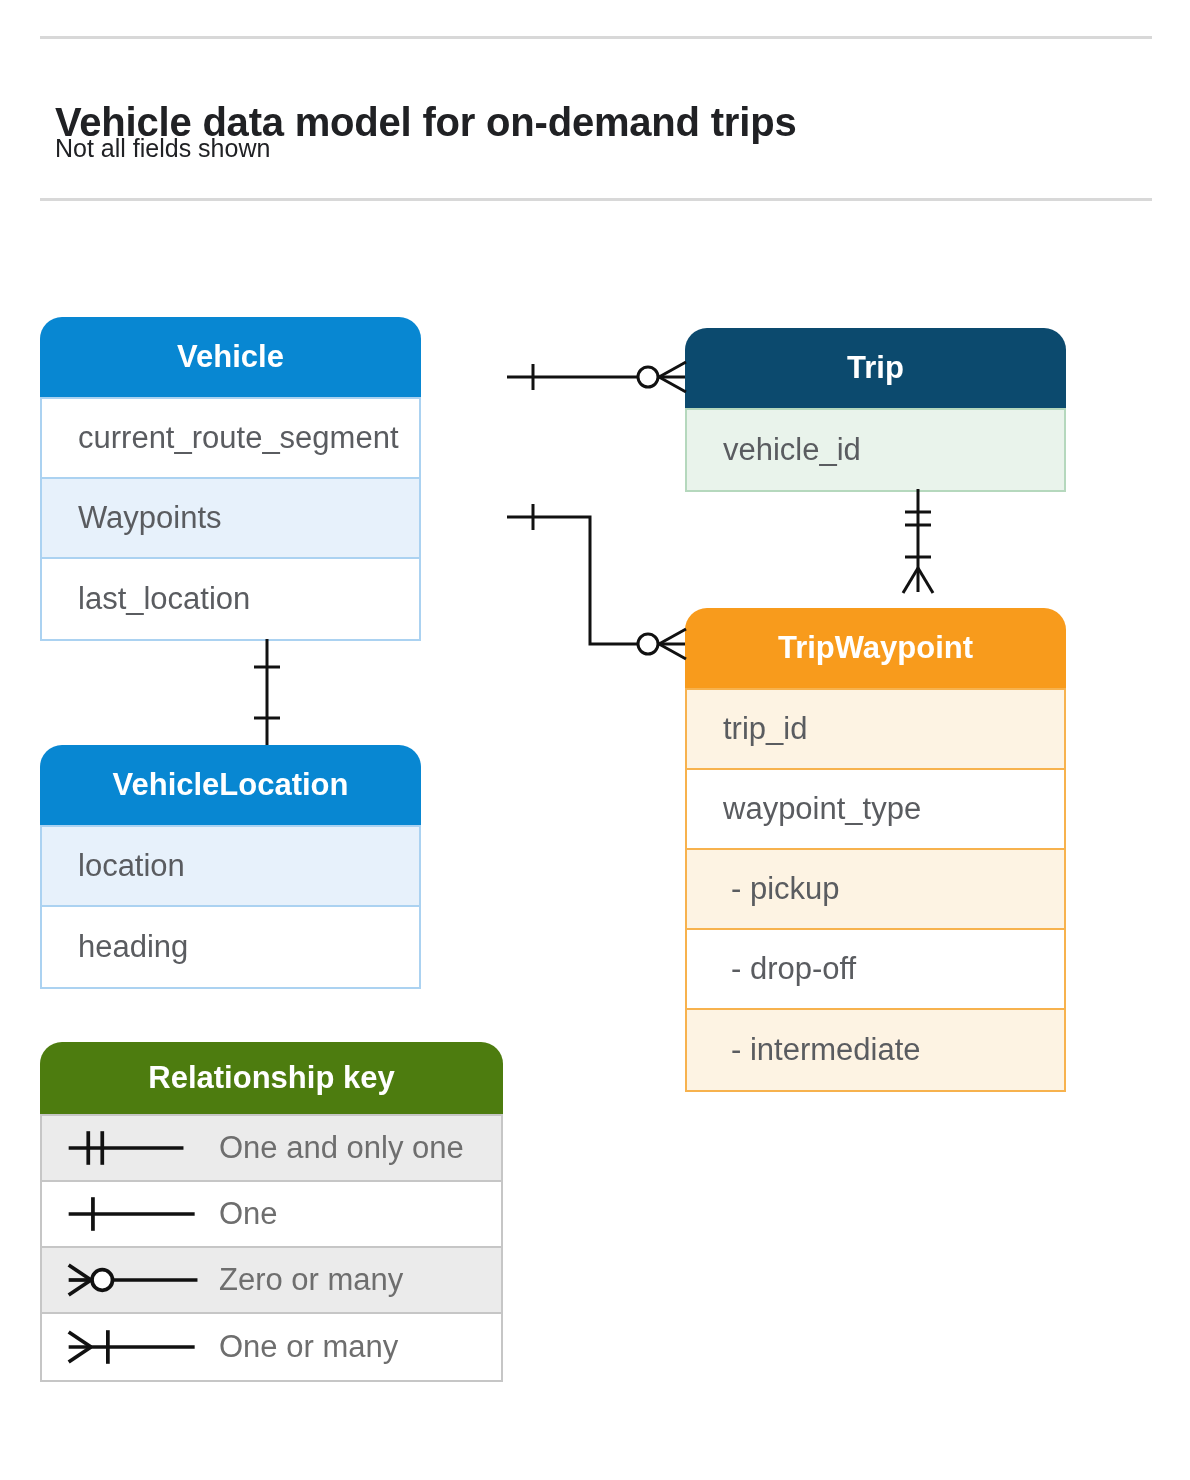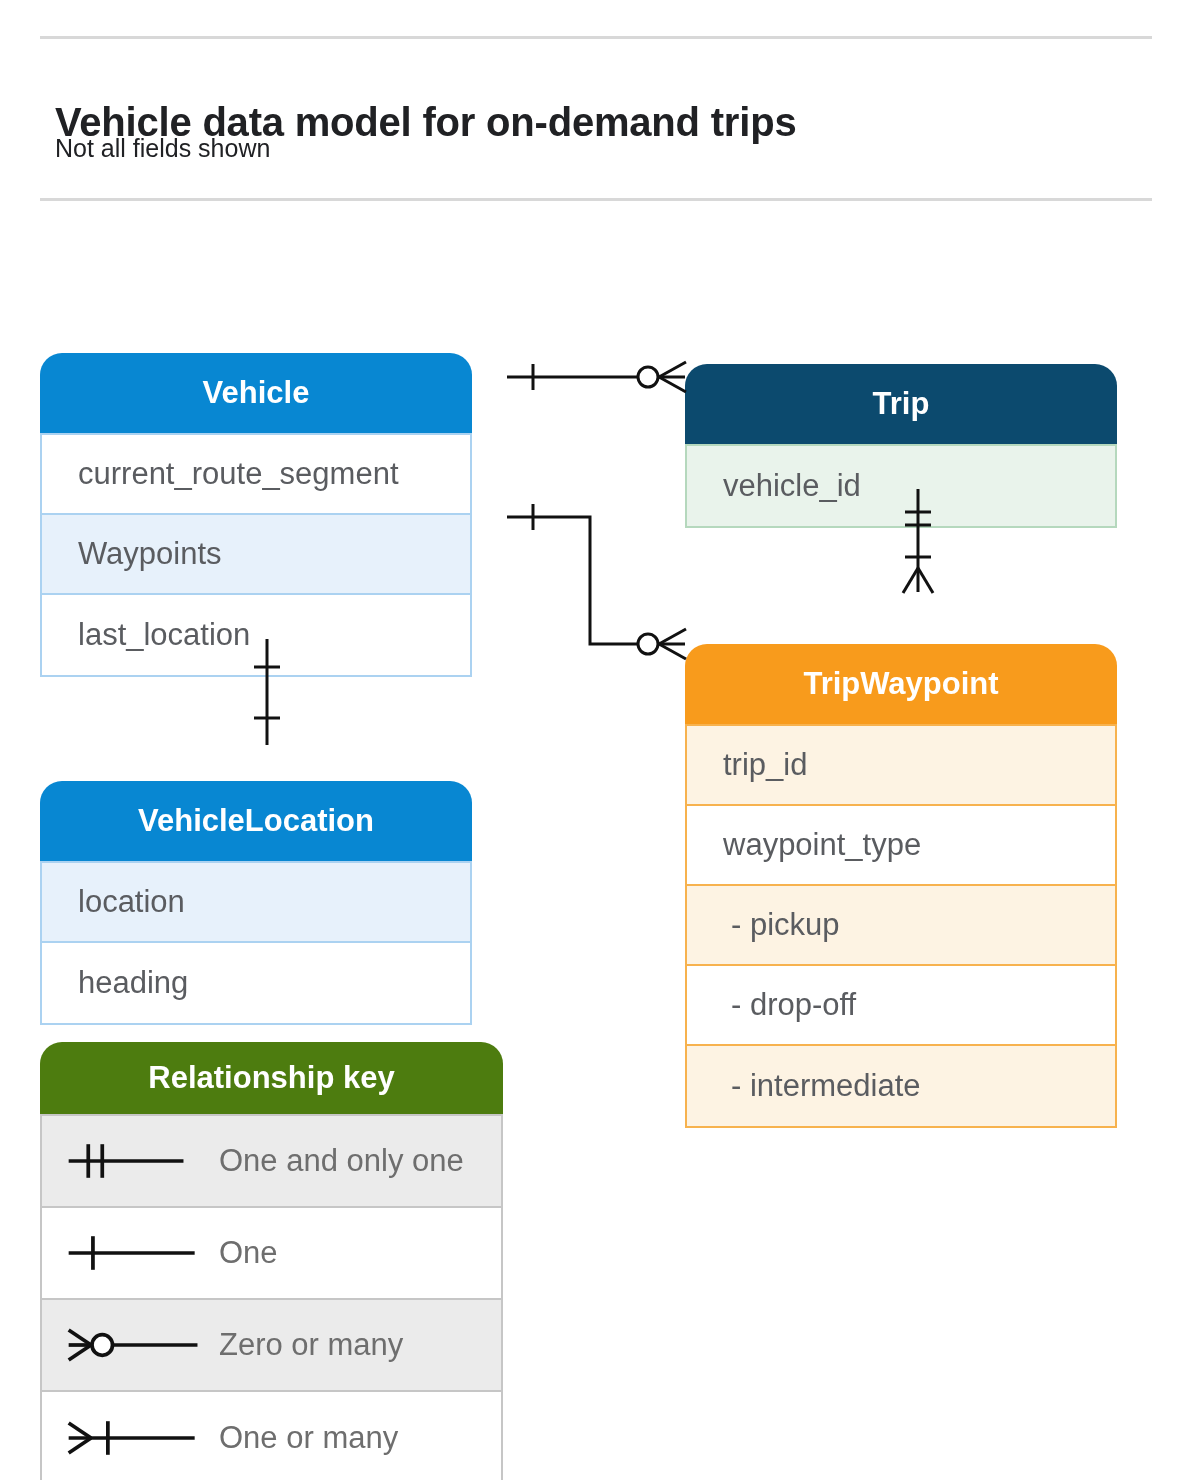--- a/index.html
+++ b/index.html
@@ -16,21 +16,21 @@
   .page-title {
     position:absolute; left:55px; top:76px;
     font-size:40px; font-weight:bold; color:#202124; letter-spacing:-0.2px;margin-top:24px;
   }
   .page-subtitle {
     position:absolute; left:55px; top:134px;
     font-size:25px; color:#202124;
   }
 
   
-  .entity { position:absolute; width:432px;margin-top:36px; }
+  .entity { position:absolute; width:381px; }
   .entity .hdr {
     height:80px; border-radius:22px 22px 0 0;
     display:flex; align-items:center; justify-content:center;
     color:#ffffff; font-size:31px; font-weight:bold;
   }
   .entity .body { border:2px solid; }
   .entity .row {
     box-sizing:border-box; height:80px;
     display:flex; align-items:center;
     padding-left:36px; font-size:31px; color:#5A5C60;
@@ -58,21 +58,21 @@
 
   
   .legend { position:absolute; left:40px; top:1042px; width:463px; }
   .legend .hdr {
     height:72px; border-radius:22px 22px 0 0; background:#4d7c0f;
     display:flex; align-items:center; justify-content:center;
     color:#ffffff; font-size:31px; font-weight:bold;
   }
   .legend .body { border:2px solid #C6C6C6; }
   .legend .row {
-    box-sizing:border-box; height:92px;
+    box-sizing:border-box; height:66px;
     display:flex; align-items:center;
     background:#ffffff; border-bottom:2px solid #C6C6C6;
   }
   .legend .row:last-child { border-bottom:none; }
   .legend .row.shaded { background:#EBEBEB; }
   .legend .sym { width:150px; height:56px; margin-left:17px; flex:0 0 auto; }
   .legend .lbl { margin-left:10px; font-size:31px; color:#6E6E6E; }
 
   
   #connectors {

